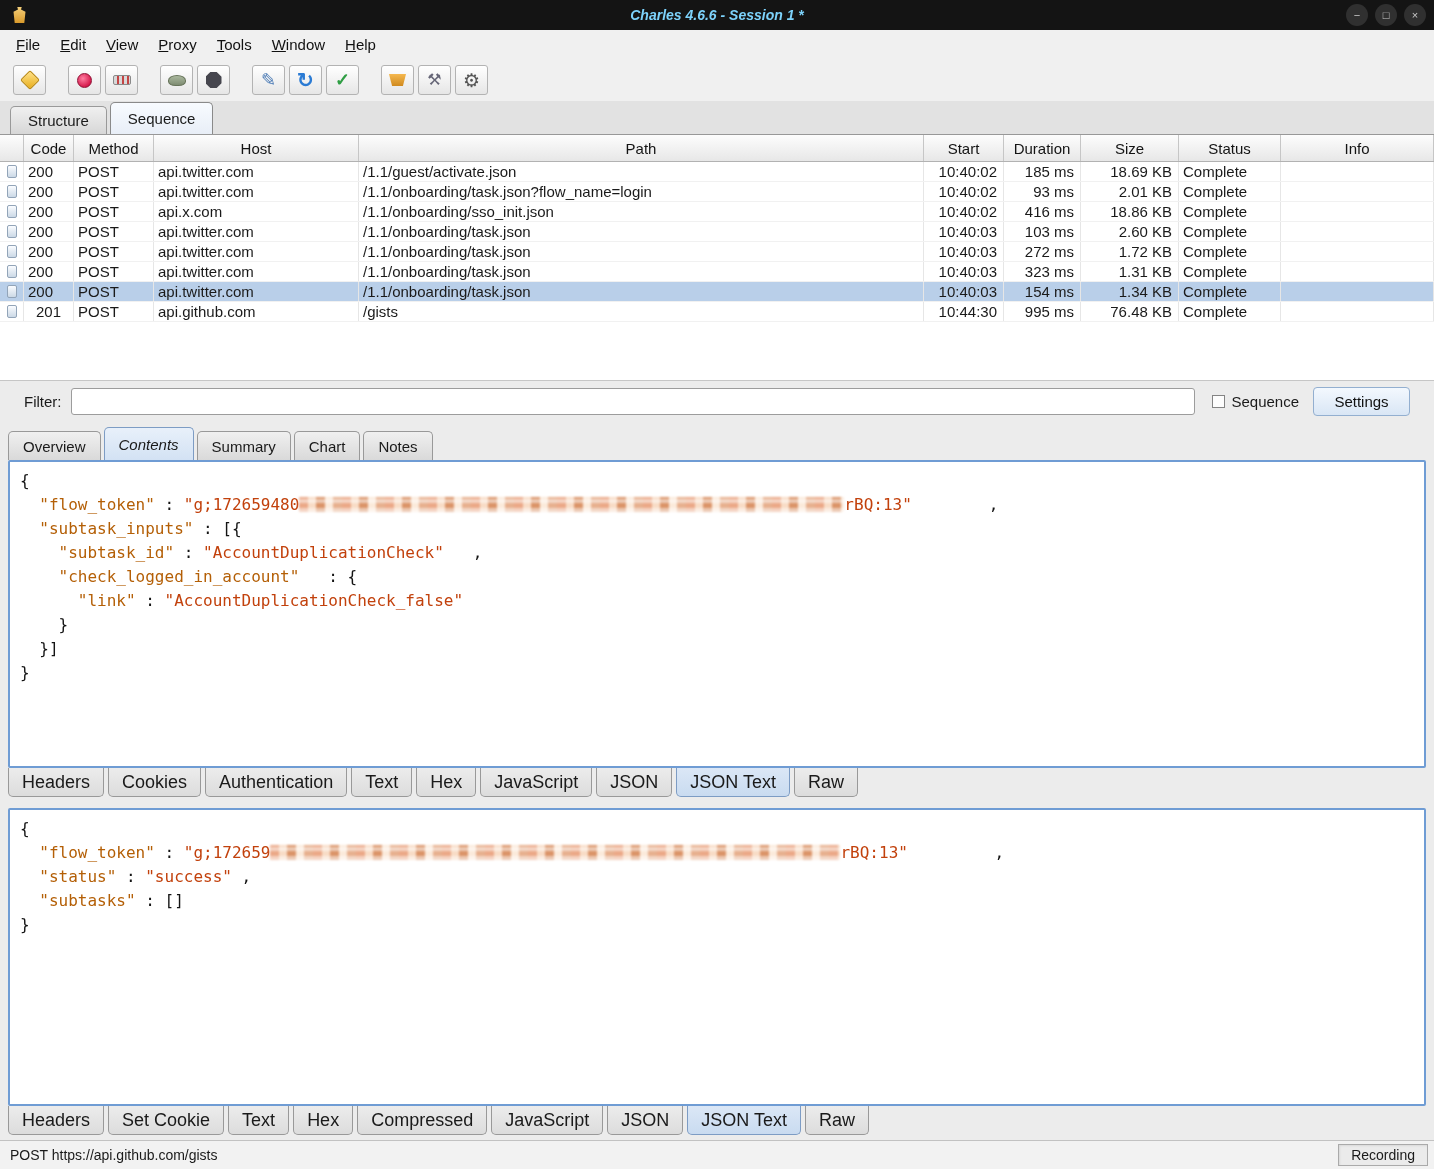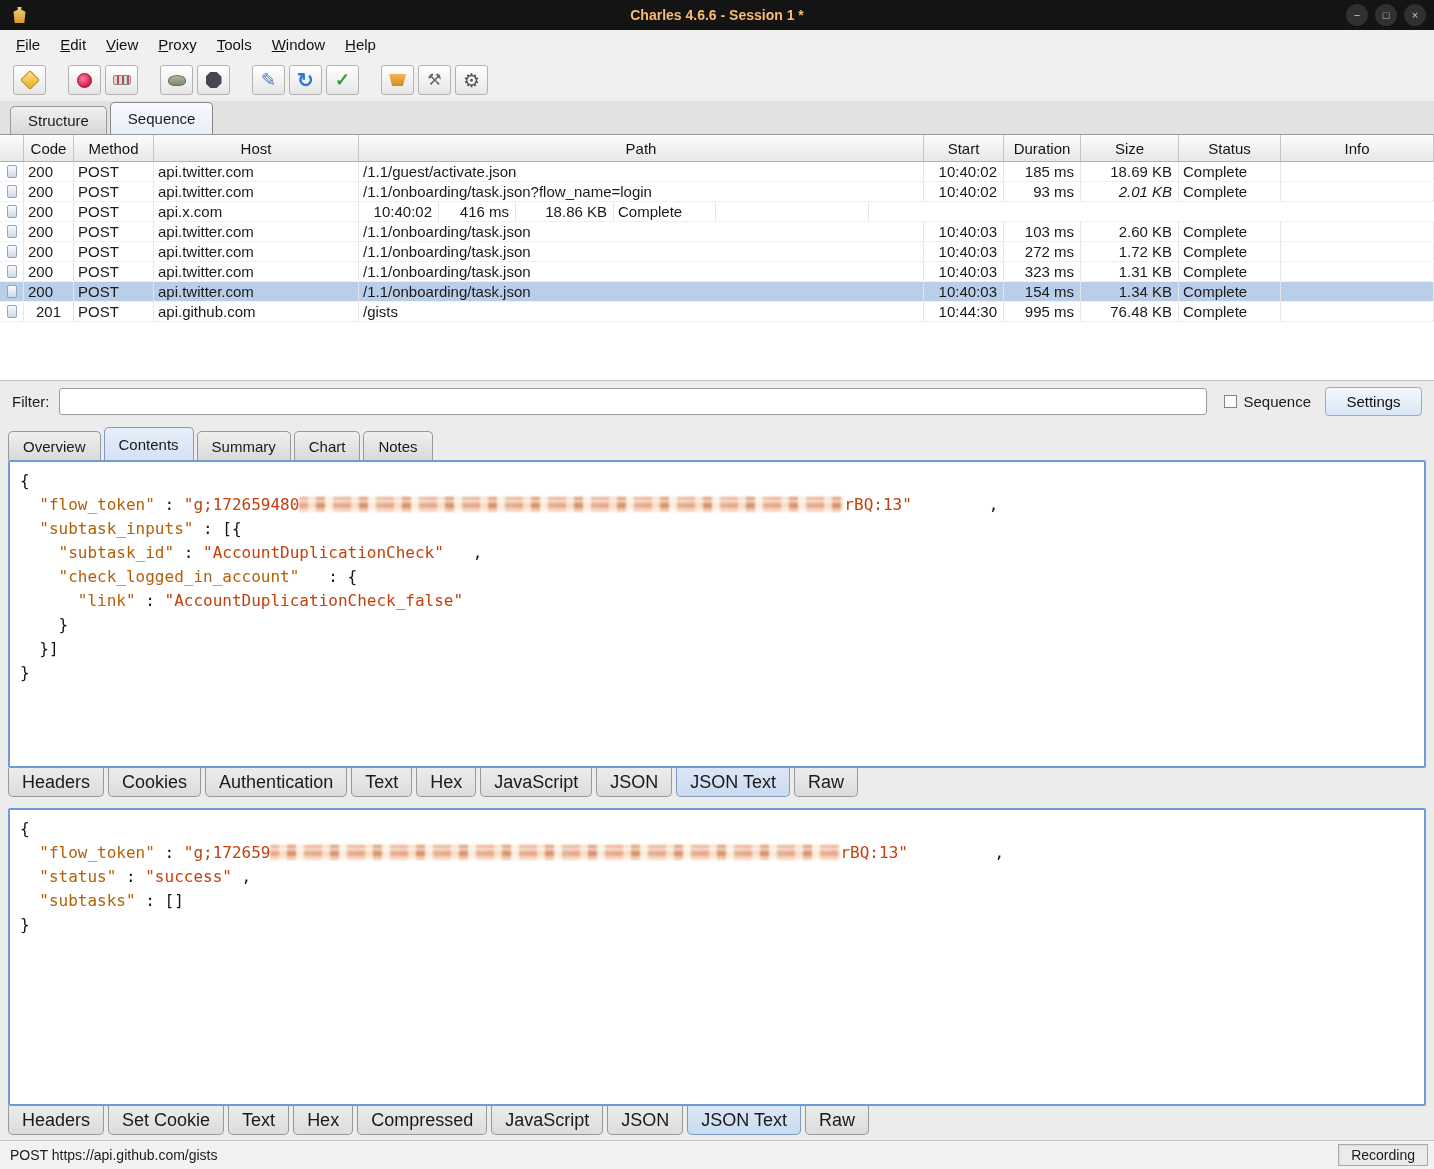--- a/index.html
+++ b/index.html
@@ -9,21 +9,21 @@
     display: flex; flex-direction: column;
     background: #ececec; color: #1a1a1a;
     font-family: "Liberation Sans", "DejaVu Sans", sans-serif;
   }
 
   
   .titlebar { flex: 0 0 30px; background: #141414; position: relative; display: flex; align-items: center; padding: 0 8px; }
   .app-icon { width: 15px; height: 16px; margin-left: 4px;
     background: linear-gradient(#f4cf7a, #d99a2b);
     clip-path: polygon(35% 0,65% 0,60% 15%,90% 30%,82% 100%,18% 100%,10% 30%,40% 15%); }
-  .title { position: absolute; left: 0; right: 0; text-align: center; color: #fdba74; font-size: 14px; font-weight: bold; }
+  .title { position: absolute; left: 0; right: 0; text-align: center; color: #7dd3fc; font-size: 14px; font-weight: bold; font-style: italic; }
   .win-controls { position: absolute; right: 8px; top: 4px; display: flex; gap: 7px; }
   .win-btn { width: 22px; height: 22px; border-radius: 50%; background: #303030; color: #c9c9c9;
     font-size: 11px; line-height: 22px; text-align: center; }
 
   
   .menubar { flex: 0 0 29px; background: #f0f0f0; display: flex; align-items: center; padding: 0 6px; font-size: 15px; }
   .menu-item { padding: 4px 10px; color: #111; }
 
   
   .toolbar { flex: 0 0 42px; background: #f0f0f0; display: flex; align-items: center; padding-left: 13px; }
@@ -57,32 +57,32 @@
   .thead { display: flex; height: 27px; background: linear-gradient(#fdfdfd,#e7e7e7); border-bottom: 1px solid #b2b2b2; }
   .hcell { display: flex; align-items: center; justify-content: center; border-right: 1px solid #c6c6c6; height: 100%; color: #141414; }
   .trow { display: flex; height: 20px; line-height: 19px; border-bottom: 1px solid #f1f1f1; }
   .trow.selected { background: var(--selection_row,#b9cfe9); }
   .cell { padding: 0 4px; border-right: 1px solid #e6e6e6; overflow: hidden; white-space: nowrap; height: 100%; }
   .cell.num { text-align: right; padding-right: 6px; }
   .icon-cell { display: flex; align-items: center; justify-content: center; padding: 0; }
   .row-ico { width: 10px; height: 13px; border: 1px solid #92a4b8; border-radius: 2px; background: linear-gradient(#fafcff,#ccd9e6); }
 
   
-  .filterbar { flex: 0 0 42px; display: flex; align-items: center; padding: 0 12px; background: #ececec; font-size: 15px; border-top: 1px solid #c6c6c6; }
+  .filterbar { flex: 0 0 42px; display: flex; align-items: center; padding: 0 24px; background: #ececec; font-size: 15px; border-top: 1px solid #c6c6c6; }
   .filter-input { flex: 1; height: 27px; margin-left: 9px; border: 1px solid #9c9c9c; border-radius: 3px; background: #fff; font-size: 14px; padding: 0 6px; font-family: inherit; }
   .checkbox { width: 13px; height: 13px; border: 1px solid #848484; background: #fdfdfd; margin-left: 17px; }
   .focused-label { margin-left: 6px; }
   .settings-btn { width: 97px; height: 29px; margin-left: 14px; border: 1px solid #93afd0; border-radius: 4px;
     background: linear-gradient(#f3f8fe,#d9e6f5); font-size: 15px; font-family: inherit; color: #111; }
 
   
   .viewtabs { flex: 0 0 38px; display: flex; align-items: flex-end; padding-left: 8px; gap: 3px; background: #ececec; }
   .tabv { height: 29px; padding: 0 14px; display: flex; align-items: center; font-size: 15px;
     border: 1px solid #999; border-bottom: none; border-radius: 5px 5px 0 0; background: linear-gradient(#f0f0f0,#d9d9d9); }
-  .tabv.active { height: 33px; background: linear-gradient(#e8f0fa,#d3e2f4); border-color: #7d9cc4; }
+  .tabv.active { height: 33px; background: linear-gradient(#e8f0fa,#d3e2f4); border-color: #7d9cc4; font-style: italic; }
 
   
   .panel { margin: 0 8px; background: #fff; border: 2px solid var(--panel_focus_border,#6f9cd4); border-radius: 2px;
     padding: 7px 0 0 10px; font-family: "DejaVu Sans Mono", "Liberation Mono", monospace;
     font-size: 16px; line-height: 24px; color: #141414; overflow: hidden; }
   .panel-req { flex: 0 0 308px; }
   .panel-res { flex: 0 0 298px; }
   .json-line { white-space: pre; }
   .jk { color: var(--json_key,#b45f06); }
   .js { color: var(--json_string,#c2410c); }
@@ -200,31 +200,32 @@
         <div class="trow">
           <div class="cell icon-cell" style="width: 24px;">
             <span class="row-ico"></span>
           </div>
           <div class="cell" style="width: 50px;">200</div>
           <div class="cell" style="width: 80px;">POST</div>
           <div class="cell" style="width: 205px;">api.twitter.com</div>
           <div class="cell" style="width: 565px;">/1.1/onboarding/task.json?flow_name=login</div>
           <div class="cell num" style="width: 80px;">10:40:02</div>
           <div class="cell num" style="width: 77px;">93 ms</div>
-          <div class="cell num" style="width: 98px; font-style: italic;">2.01 KB</div>
+          <div class="cell num" style="width: 98px;">2.01 KB</div>
           <div class="cell" style="width: 102px;">Complete</div>
           <div class="cell" style="width: 153px;"></div>
         </div>
         <div class="trow">
           <div class="cell icon-cell" style="width: 24px;">
             <span class="row-ico"></span>
           </div>
           <div class="cell" style="width: 50px;">200</div>
           <div class="cell" style="width: 80px;">POST</div>
           <div class="cell" style="width: 205px;">api.x.com</div>
+          <div class="cell" style="width: 565px;">/1.1/onboarding/sso_init.json</div>
           <div class="cell num" style="width: 80px;">10:40:02</div>
           <div class="cell num" style="width: 77px;">416 ms</div>
           <div class="cell num" style="width: 98px;">18.86 KB</div>
           <div class="cell" style="width: 102px;">Complete</div>
           <div class="cell" style="width: 153px;"></div>
         </div>
         <div class="trow">
           <div class="cell icon-cell" style="width: 24px;">
             <span class="row-ico"></span>
           </div>

